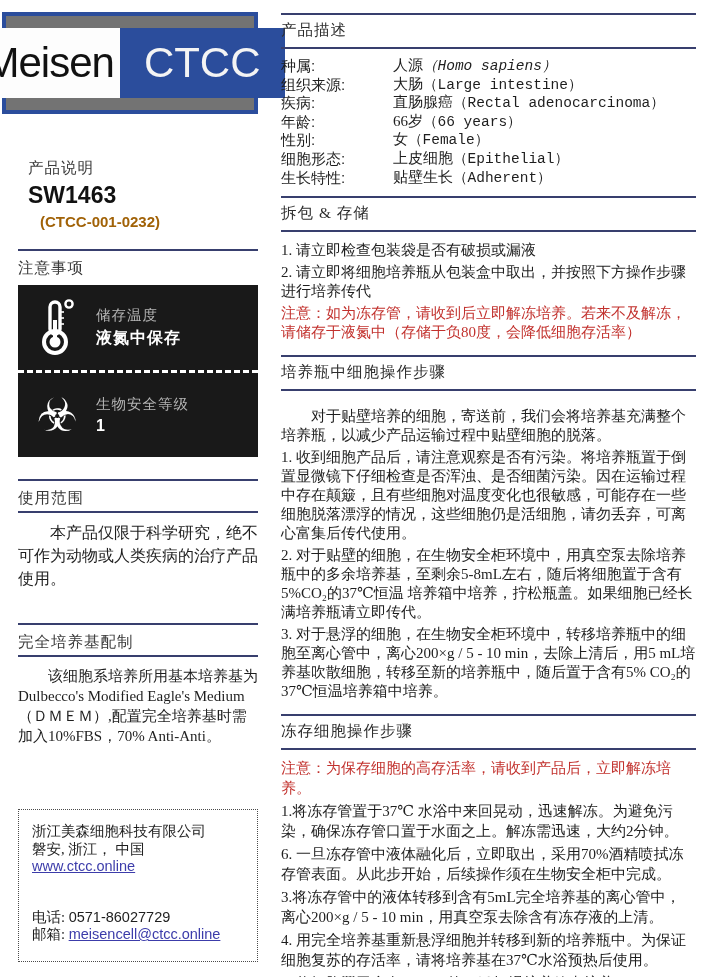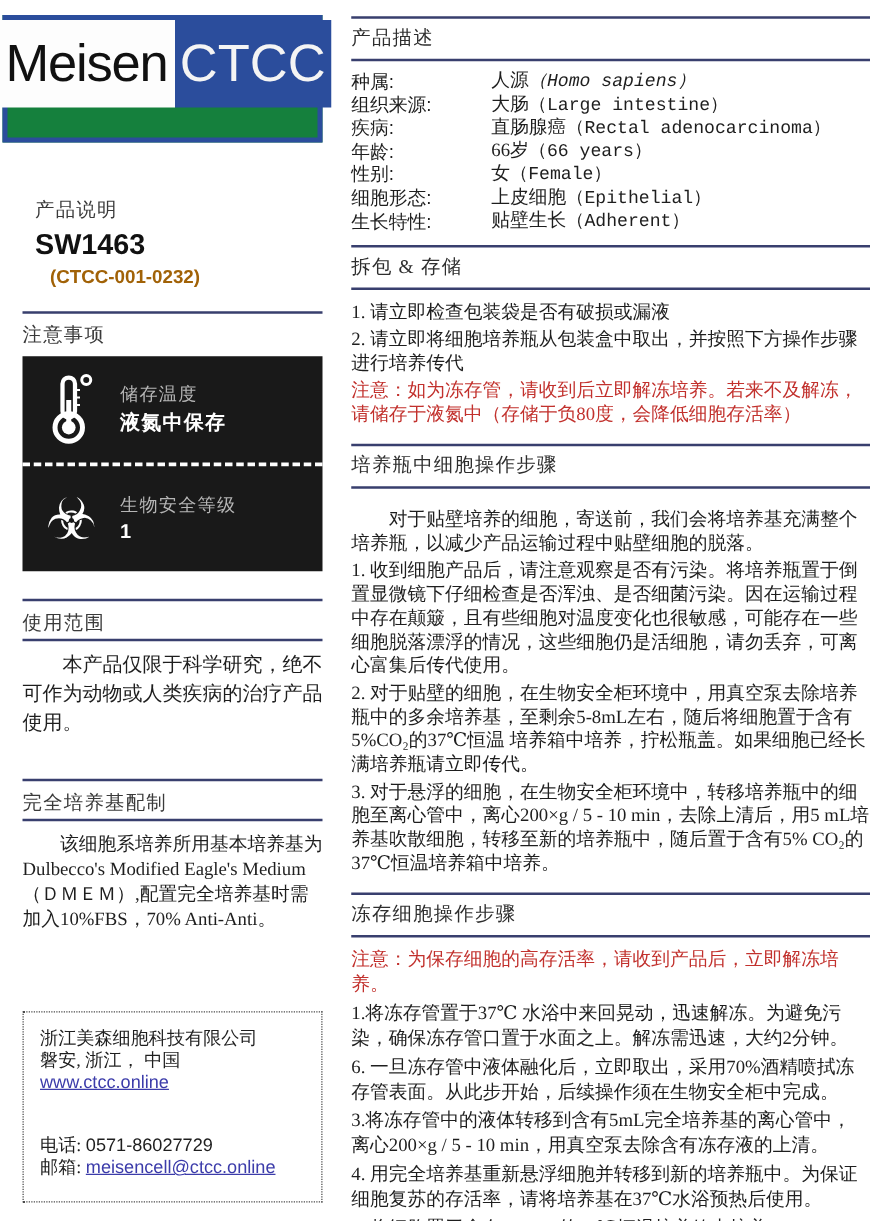--- a/index.html
+++ b/index.html
@@ -10,31 +10,31 @@
     color:#1e1e1e;
   }
   .sans { font-family:"Liberation Sans","DejaVu Sans",sans-serif; }
   .it { font-style:italic; }
   .red { color:#c2312d; }
 
   
   .left-col { position:absolute; left:18px; top:0; width:240px; height:977px; }
   .logo {
     position:absolute; left:-16px; top:12px; width:256px; height:102px;
-    background:#15803d; border:4px solid #2b4d9c;
-    display:flex; justify-content:center;
+    background:#737373; border:4px solid #2b4d9c;
+    display:flex; align-items:center; justify-content:center;
   }
   .logo-inner { display:flex; height:70px; }
   .logo-meisen {
     background:#fdfdfd; color:#111; display:flex; align-items:center;
     padding:0 6px 0 9px; font-size:42px; letter-spacing:-1px;
   }
   .logo-ctcc {
     background:#2b4d9c; color:#f4f4f4; display:flex; align-items:center;
-    padding:0 4px; font-size:42px;
+    padding:0 24px; font-size:42px;
   }
   .abs { position:absolute; left:0; width:240px; }
   .rule-l { border-top:2px solid #383f6e; height:0; }
   .side-h { font-size:15.5px; color:#3a3a3a; letter-spacing:1px; }
   .prod-label { top:158px; left:10px; width:230px; }
   .prod-code  { top:182px; left:10px; font-size:23px; font-weight:bold; color:#111; }
   .catalog    { top:213px; left:22px; font-size:15px; font-weight:bold; color:#a16207; }
   .blackbox {
     top:285px; height:172px; background:#191919; color:#fff;
     display:flex; flex-direction:column;

